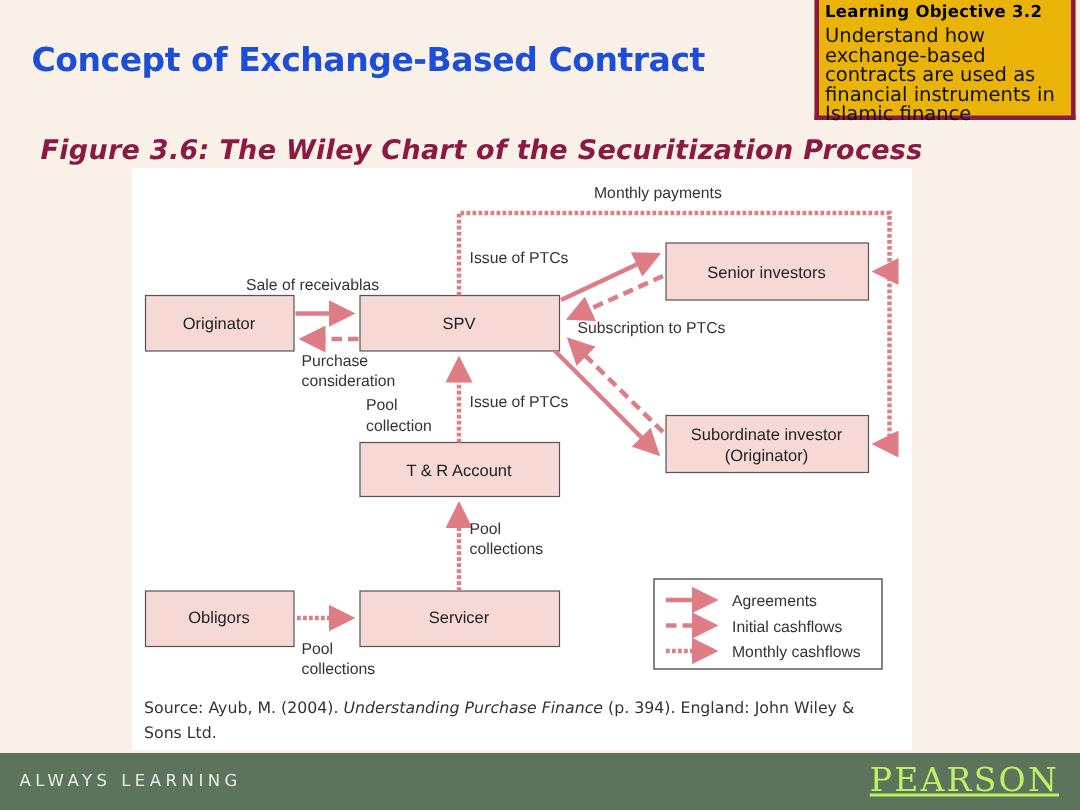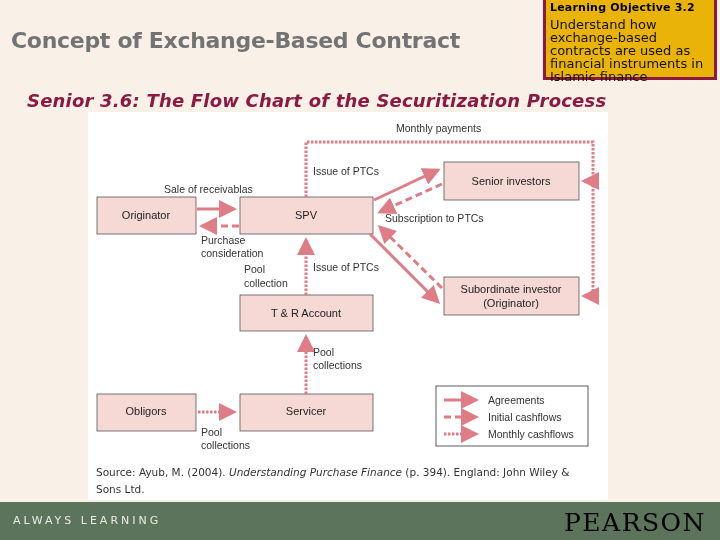--- a/index.html
+++ b/index.html
@@ -1,42 +1,42 @@
 <!DOCTYPE html>
 <html><head>
 <meta charset="utf-8">
 <style>
   html,body{margin:0;padding:0;}
   body{width:720px;height:540px;position:relative;overflow:hidden;background:#f9f1e8;font-family:"DejaVu Sans",sans-serif;}
-  .title{position:absolute;left:11px;top:28px;font-family:"DejaVu Sans",sans-serif;font-weight:bold;font-size:22px;color:#737373;letter-spacing:-0.3px;white-space:nowrap;}
+  .title{position:absolute;left:21px;top:28px;font-family:"DejaVu Sans",sans-serif;font-weight:bold;font-size:22px;color:#1d4ed8;letter-spacing:-0.3px;white-space:nowrap;}
   .lo-box{position:absolute;left:543px;top:0;width:174px;height:80px;background:#eab308;border:3px solid #8b1a43;border-top:none;box-sizing:border-box;padding:1px 3px 0 4px;}
   .lo-head{font-weight:bold;font-size:11px;color:#000;letter-spacing:0.2px;line-height:13px;}
   .lo-text{font-size:13px;color:#111;line-height:13px;margin-top:4px;}
   .subtitle{position:absolute;left:27px;top:90px;font-weight:bold;font-style:italic;font-size:18px;color:#8b1a43;white-space:nowrap;letter-spacing:0.2px;}
   .figure{position:absolute;left:88px;top:112px;width:520px;height:388px;background:#fff;}
   .figure svg{position:absolute;left:0;top:0;}
   .source{position:absolute;left:96px;top:464px;width:500px;font-size:10.5px;color:#333;line-height:17px;font-family:"DejaVu Sans",sans-serif;}
   .source i{font-style:italic;}
   .footer{position:absolute;left:0;top:502px;width:720px;height:52px;background:#5c735c;}
   .always{position:absolute;left:13px;top:12px;color:#e8ede4;font-size:11px;letter-spacing:3px;font-family:"DejaVu Sans",sans-serif;}
-  .pearson{position:absolute;right:14px;top:6px;color:#000000;font-size:25px;letter-spacing:1.5px;font-family:"DejaVu Serif",serif;}
+  .pearson{position:absolute;right:14px;top:6px;color:#bef264;font-size:22px;letter-spacing:1.5px;font-family:"DejaVu Serif",serif;text-decoration:underline;}
   .lbl{font-family:"Liberation Sans",sans-serif;font-size:10.5px;fill:#333;}
   .boxlbl{font-family:"Liberation Sans",sans-serif;font-size:11px;fill:#222;}
 </style>
 </head>
 <body>
 
 <div class="title">Concept of Exchange-Based Contract</div>
 
 <div class="lo-box">
   <div class="lo-head">Learning Objective 3.2</div>
   <div class="lo-text">Understand how exchange-based contracts are used as financial instruments in Islamic finance</div>
 </div>
 
-<div class="subtitle">Senior 3.6: The Flow Chart of the Securitization Process</div>
+<div class="subtitle">Figure 3.6: The Wiley Chart of the Securitization Process</div>
 
 <div class="figure">
   <svg width="520" height="388" viewBox="0 0 520 388" xmlns="http://www.w3.org/2000/svg">
     <defs>
       <marker id="ah" markerWidth="6" markerHeight="6" refX="5" refY="3" orient="auto" markerUnits="strokeWidth">
         <path d="M0,0 L6,3 L0,6 z" fill="#de7d86"></path>
       </marker>
     </defs>
 
     <g>

